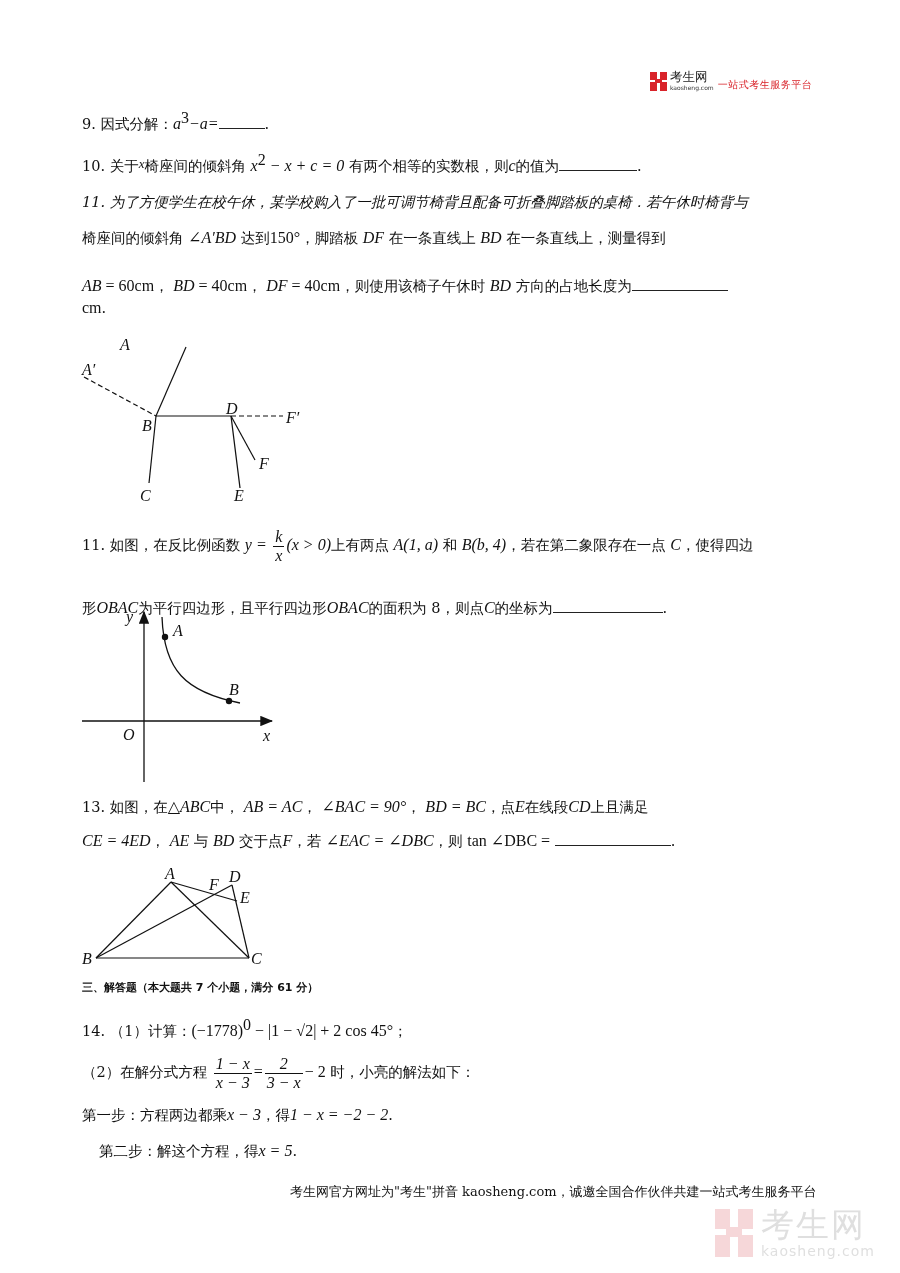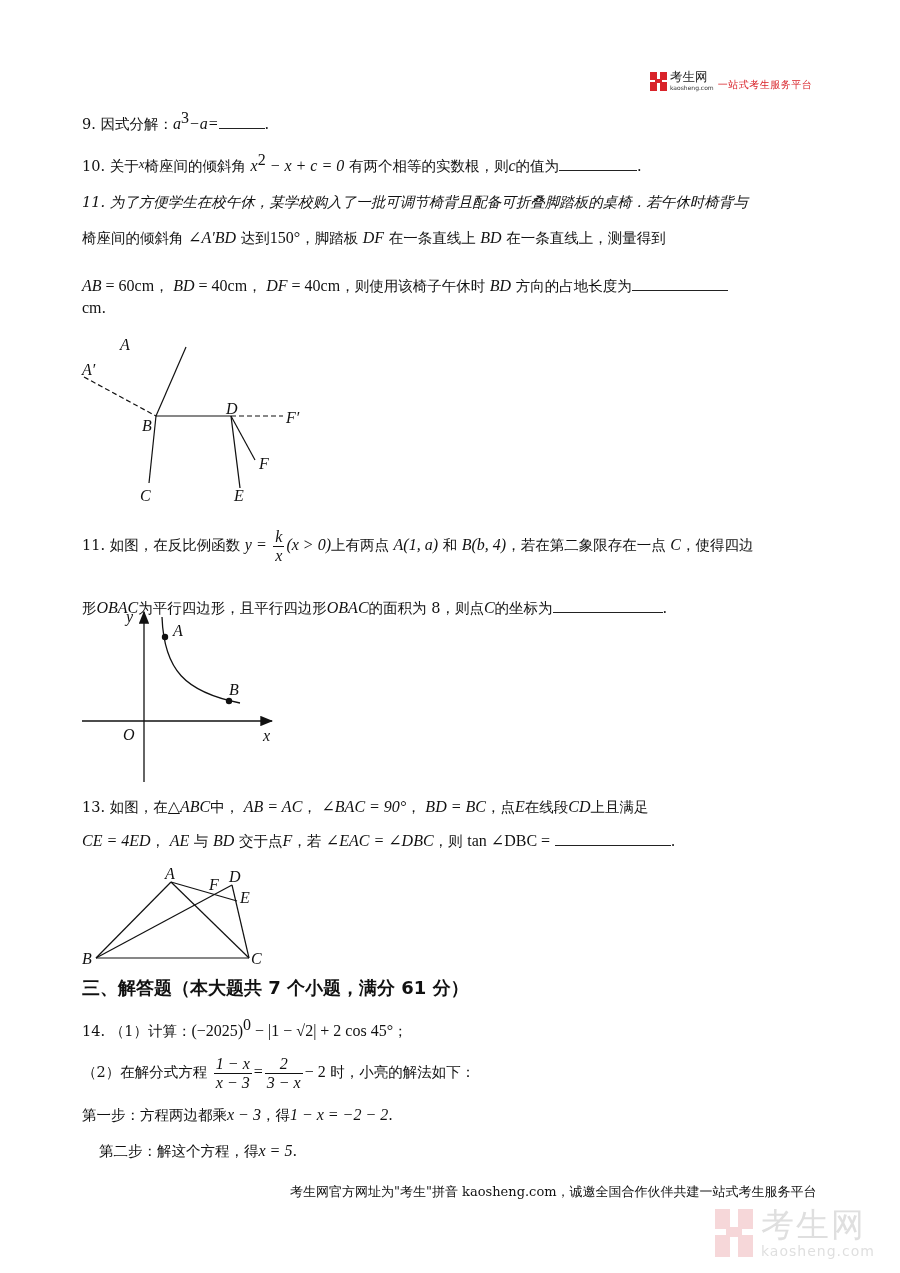--- a/index.html
+++ b/index.html
@@ -7,21 +7,21 @@
          font-family:"DejaVu Serif","Liberation Serif",serif; color:#111; }
   .abs { position:absolute; }
   .line { position:absolute; left:82px; font-size:14.5px; white-space:nowrap; line-height:20px; }
   .m { font-family:"Liberation Serif","DejaVu Serif",serif; font-style:italic; font-size:16px; }
   .mr { font-family:"Liberation Serif","DejaVu Serif",serif; font-size:16px; }
   .blank { display:inline-block; border-bottom:1px solid #222; vertical-align:baseline; height:14px; }
   sup { font-size:10px; }
   .frac { display:inline-block; vertical-align:middle; text-align:center; margin:0 2px; }
   .frac .n { display:block; border-bottom:1px solid #111; padding:0 2px; line-height:18px; }
   .frac .d { display:block; line-height:18px; padding:0 2px; }
-  .section { font-family:"DejaVu Sans","Liberation Sans",sans-serif; font-weight:bold; font-size:18px; }
+  .section { font-family:"DejaVu Sans","Liberation Sans",sans-serif; font-weight:bold; font-size:11px; }
   
   .logo { position:absolute; left:650px; top:70px; display:flex; align-items:center; }
   .logo-mark { width:17px; height:19px; position:relative; }
   .logo-mark span { position:absolute; background:#d9232a; }
   .logo-text { margin-left:3px; display:flex; flex-direction:column; line-height:10px; }
   .logo-cn { font-family:"DejaVu Sans",sans-serif; font-size:12.5px; color:#222; line-height:13px; }
   .logo-en { font-family:"DejaVu Sans",sans-serif; font-size:6px; color:#333; }
   .slogan { font-family:Liberation Sans, sans-serif; font-size:10px; color:#d9232a; margin-left:4px; margin-top:6px; letter-spacing:0.5px; }
   .footer { position:absolute; left:290px; top:1183px; font-size:13px; white-space:nowrap; }
   .wm { position:absolute; left:715px; top:1207px; display:flex; align-items:center; opacity:0.9; }
@@ -166,21 +166,21 @@
   <text x="154" y="22">D</text>
   <text x="165" y="43">E</text>
   <text x="7" y="104">B</text>
   <text x="176" y="104">C</text>
 </svg>
 
 <div class="line section" style="top:978px;">三、解答题（本大题共 7 个小题，满分 61 分）</div>
 
 <div class="line" style="top:1015px;">
   <span>14.</span>
-  <span>（1）计算：</span><span class="mr">(−2025)</span><sup class="mr">0</sup><span class="mr"> − |1 − √2| + 2 cos 45°</span><span>；</span>
+  <span>（1）计算：</span><span class="mr">(−1778)</span><sup class="mr">0</sup><span class="mr"> − |1 − √2| + 2 cos 45°</span><span>；</span>
 </div>
 
 <div class="line" style="top:1052px;height:40px;line-height:40px;">
   <span>（2）在解分式方程</span>
   <span class="frac m"><span class="n">1 − x</span><span class="d">x − 3</span></span><span class="mr">=</span><span class="frac m"><span class="n">2</span><span class="d">3 − x</span></span><span class="mr">− 2</span>
   <span>时，小亮的解法如下：</span>
 </div>
 
 <div class="line" style="top:1105px;">
   <span>第一步：方程两边都乘</span><span class="m">x − 3</span><span>，得</span><span class="m">1 − x = −2 − 2</span><span>.</span>

